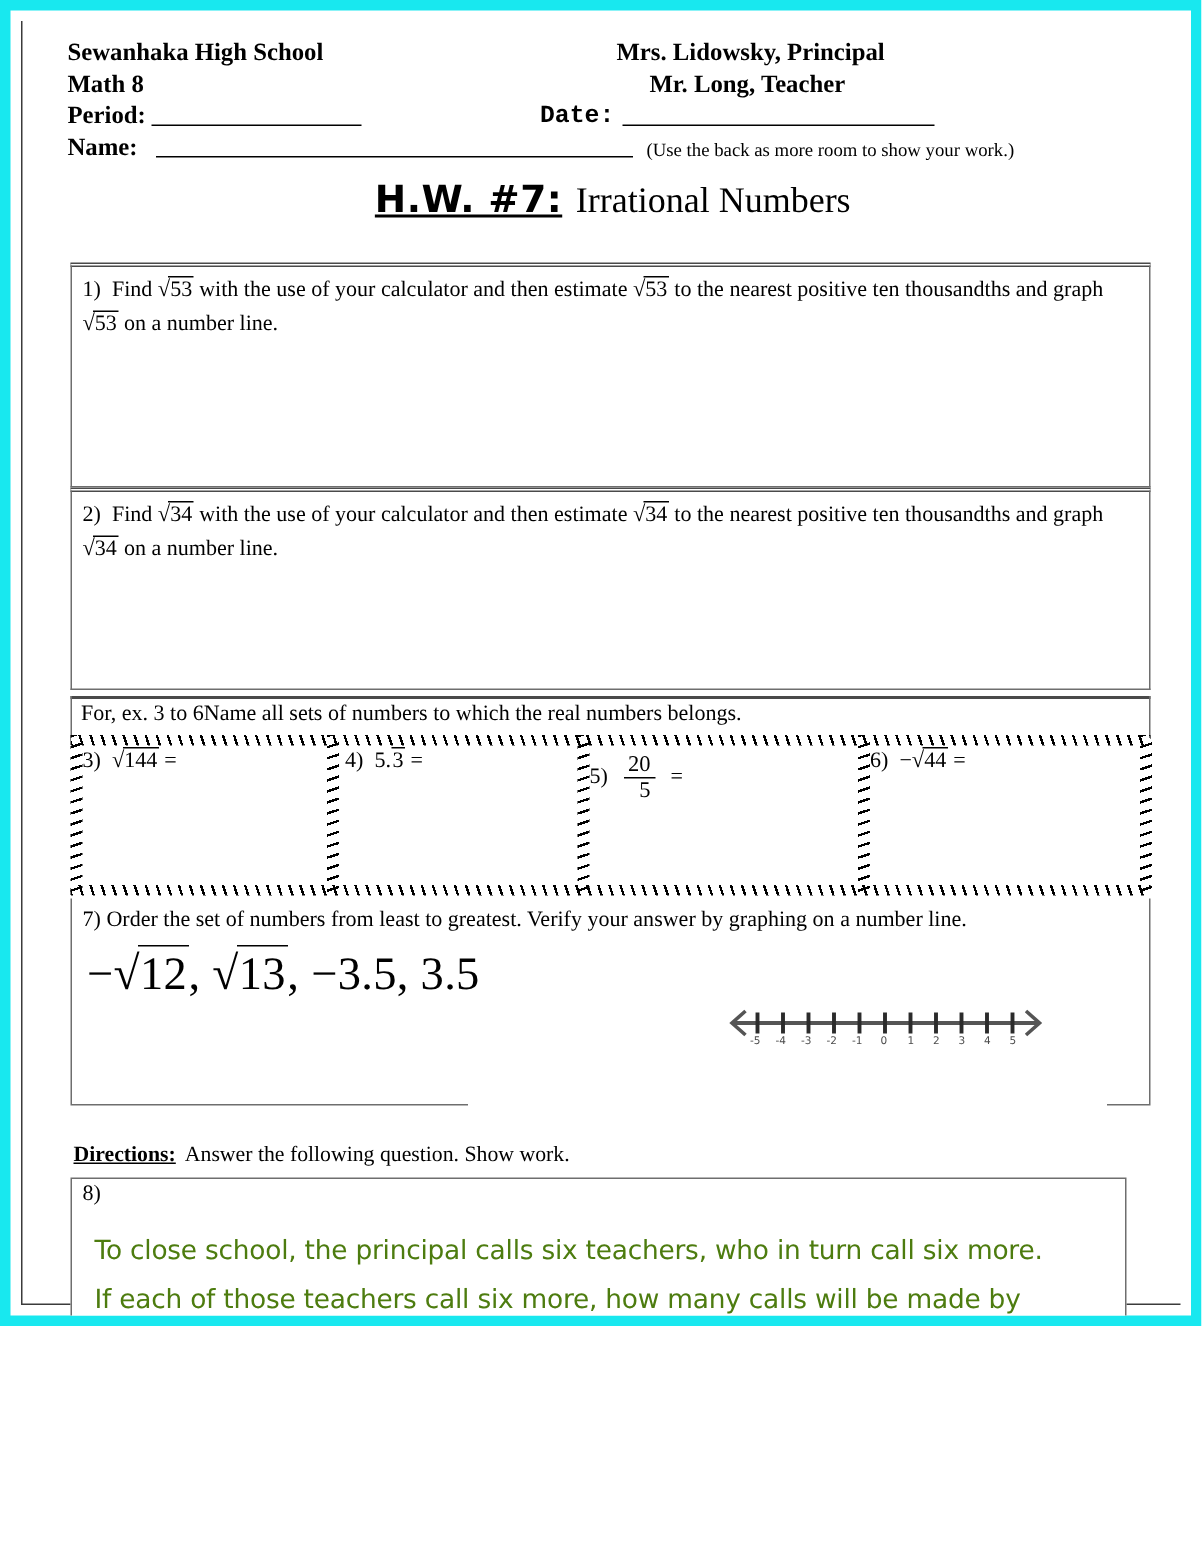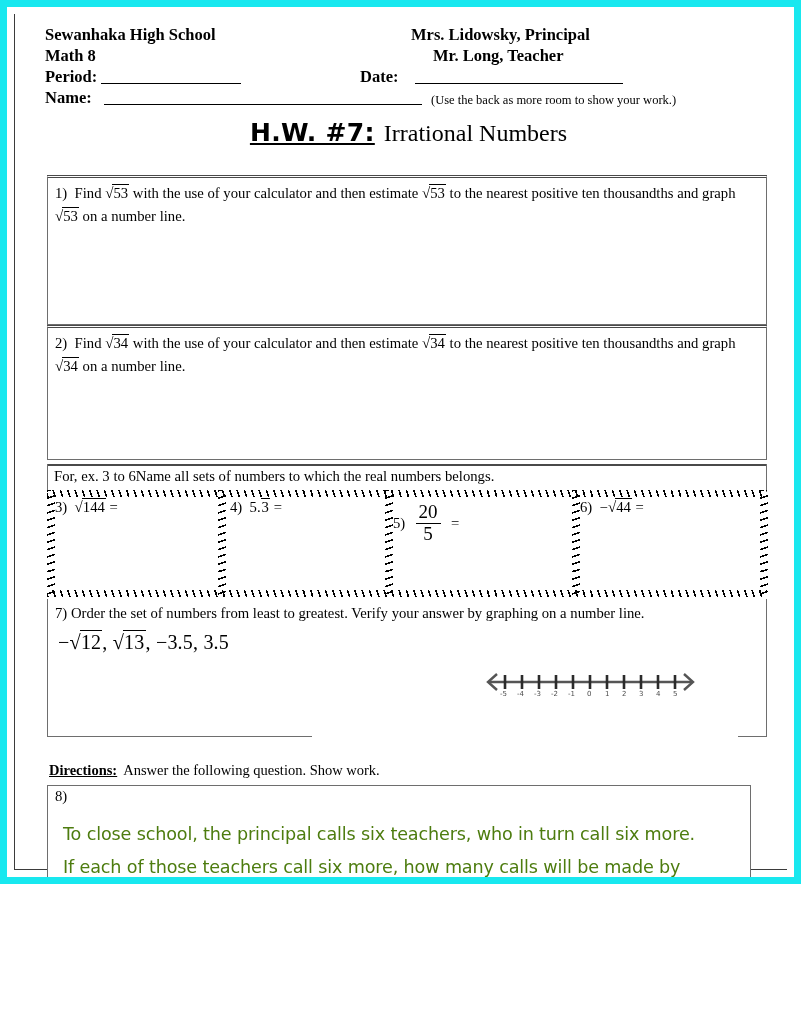--- a/index.html
+++ b/index.html
@@ -159,38 +159,38 @@
     height: 1px;
     background: #6e6e6e;
   }
   .item36 {
     position: absolute;
     font-size: 14.7px;
     white-space: nowrap;
   }
   .frac {
     display: inline-block;
-    text-align: center;
+    text-align: right;
     vertical-align: -0.62em;
     line-height: 1.08;
-    font-size: 19px;
+    font-size: 15px;
     margin: 0 3px;
   }
   .frac .num { display: block; border-bottom: 1.2px solid #000; padding: 0 3px 0px 3px; }
   .frac .den { display: block; padding: 0px 3px 0 3px; }
 
   
   .q7text {
     position: absolute;
     font-size: 14.7px;
     white-space: nowrap;
   }
   .q7nums {
     position: absolute;
-    font-size: 20px;
+    font-size: 31px;
     white-space: nowrap;
     letter-spacing: 0.2px;
   }
   .q7nums .rad .rand { border-top-width: 1.7px; }
 
   
   .numline { position: absolute; }
 
   
   .q8box {
@@ -230,21 +230,21 @@
         <span class="hdr-left">Sewanhaka High School</span>
         <span class="hdr-right" style="left:366px;">Mrs. Lidowsky, Principal</span>
       </div>
       <div class="hdr-row">
         <span class="hdr-left">Math 8</span>
         <span class="hdr-right" style="left:388px;">Mr. Long, Teacher</span>
       </div>
       <div class="hdr-row">
         <span class="hdr-left">Period:</span>
         <span class="rule" style="position:absolute;left:56px;top:0;width:140px;height:17px;"></span>
-        <span class="hdr-right" style="left:315px;">Date:</span>
+        <span class="hdr-right" style="left:315px;font-family:Liberation Mono, monospace;">Date:</span>
         <span class="rule" style="position:absolute;left:370px;top:0;width:208px;height:17px;"></span>
       </div>
       <div class="hdr-row">
         <span class="hdr-left">Name:</span>
         <span class="rule" style="position:absolute;left:59px;top:0;width:318px;height:17px;"></span>
         <span class="hdr-right paren-note" style="left:386px;top:3px;">(Use the back as more room to show your work.)</span>
       </div>
     </div>
 
     <div class="title-wrap">

